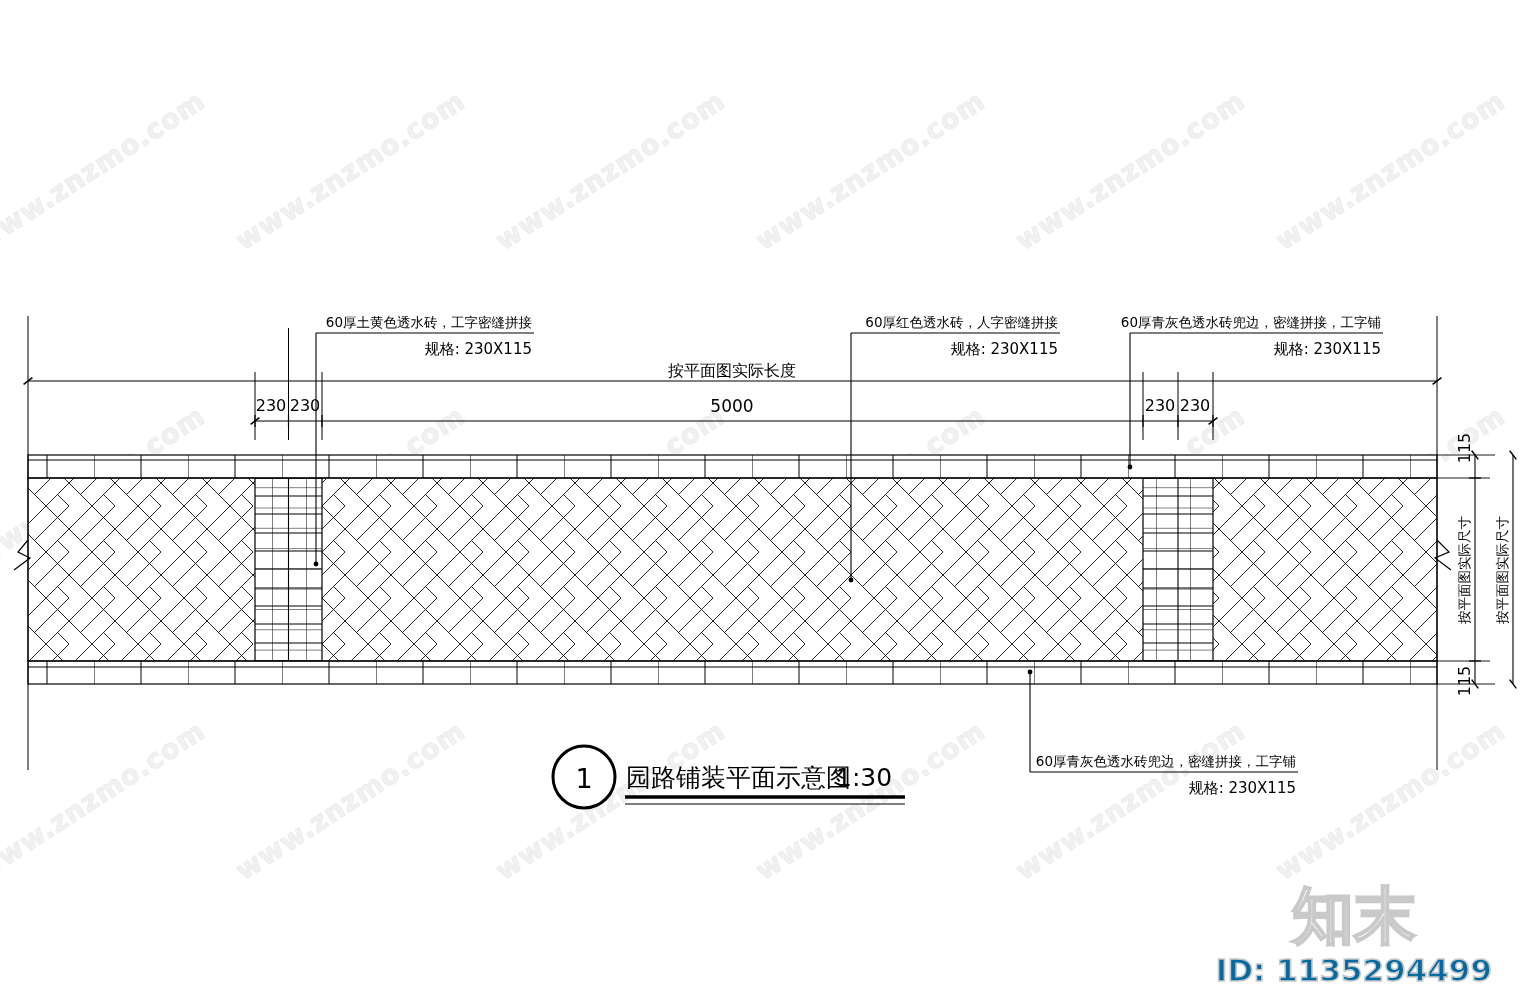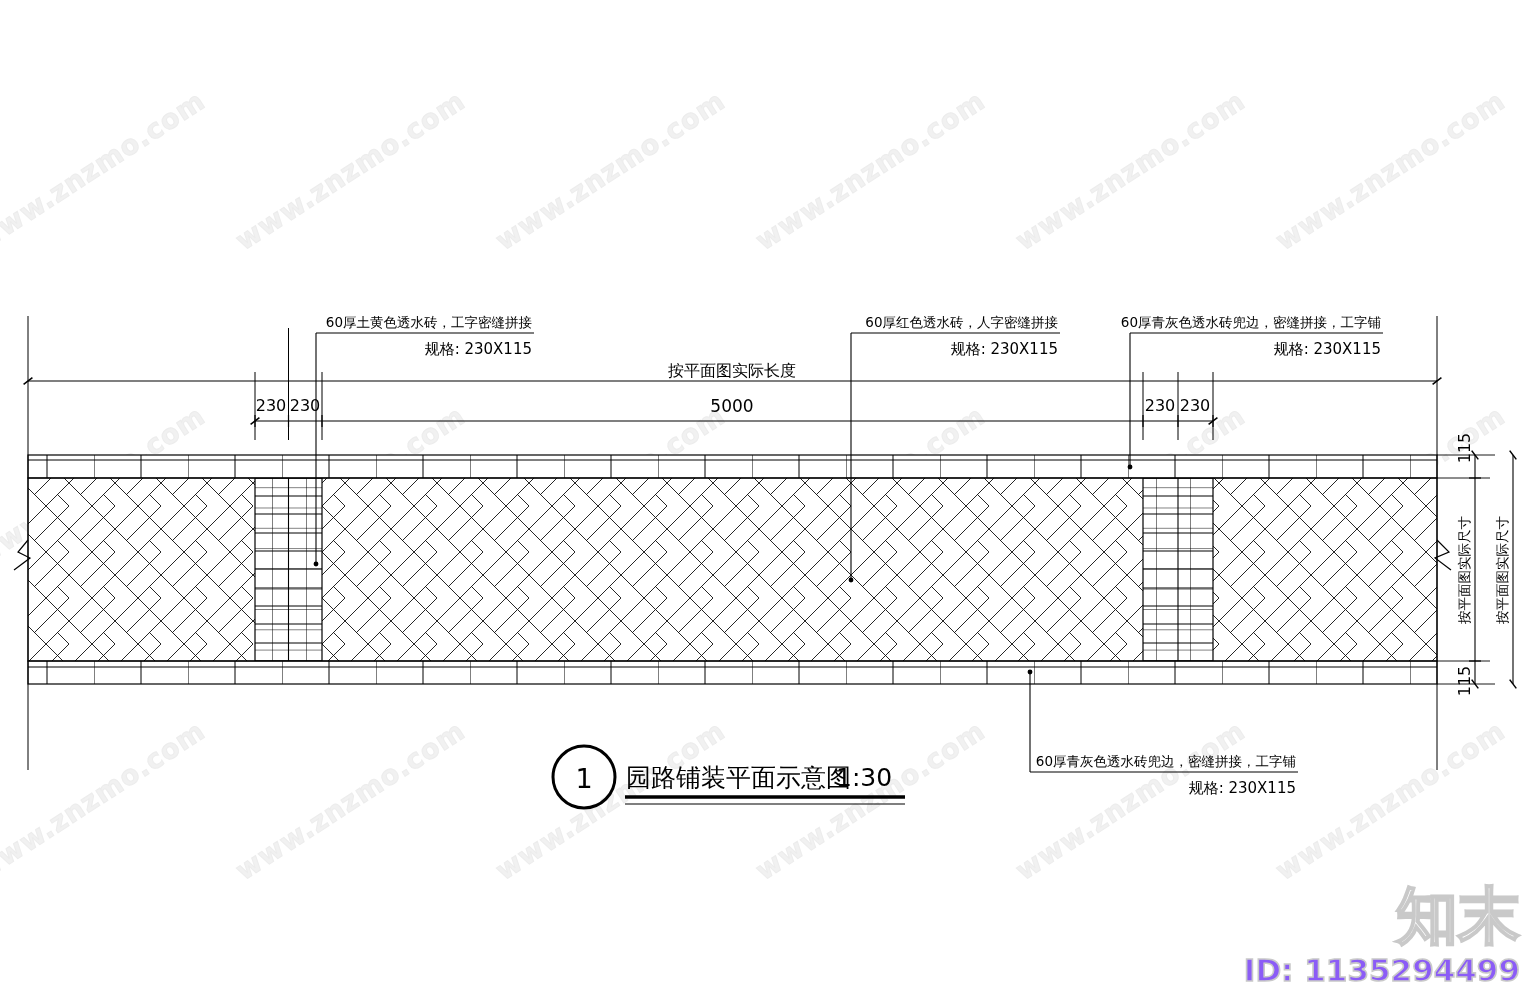--- a/index.html
+++ b/index.html
@@ -15,30 +15,30 @@
     position:absolute;
     font-family:"DejaVu Sans",sans-serif;
     font-size:27px;font-weight:700;letter-spacing:1px;
     color:#f1f1f1;
     -webkit-text-stroke:1px #ececec;
     transform:rotate(-33deg);
     transform-origin:0 0;
     white-space:nowrap;
     user-select:none;
   }
-  .brandbox{position:absolute;right:13px;bottom:12px;text-align:right;user-select:none;}
+  .brandbox{position:absolute;right:41px;bottom:12px;text-align:center;user-select:none;}
   .brandglyph{
     font-family:"DejaVu Sans",sans-serif;
     font-size:62px;font-weight:700;line-height:1;
     color:#ffffff;-webkit-text-stroke:2px #c9c9c9;
   }
   .brandid{
     font-family:"DejaVu Sans",sans-serif;
     font-size:31px;font-weight:700;line-height:1.25;margin-top:4px;
-    color:#8b5cf6;-webkit-text-stroke:1.6px #c9c9c9;
+    color:#0369a1;-webkit-text-stroke:1.6px #c9c9c9;
   }
   text{font-family:"DejaVu Sans","Liberation Sans",sans-serif;fill:#000;}
   .t-note{font-size:13.5px;}
   .t-spec{font-size:15px;}
   .t-dim{font-size:16px;}
   .t-dim-lg{font-size:17px;}
   .t-title{font-size:25px;}
   .t-bubble{font-size:27px;}
 </style>
 </head>

